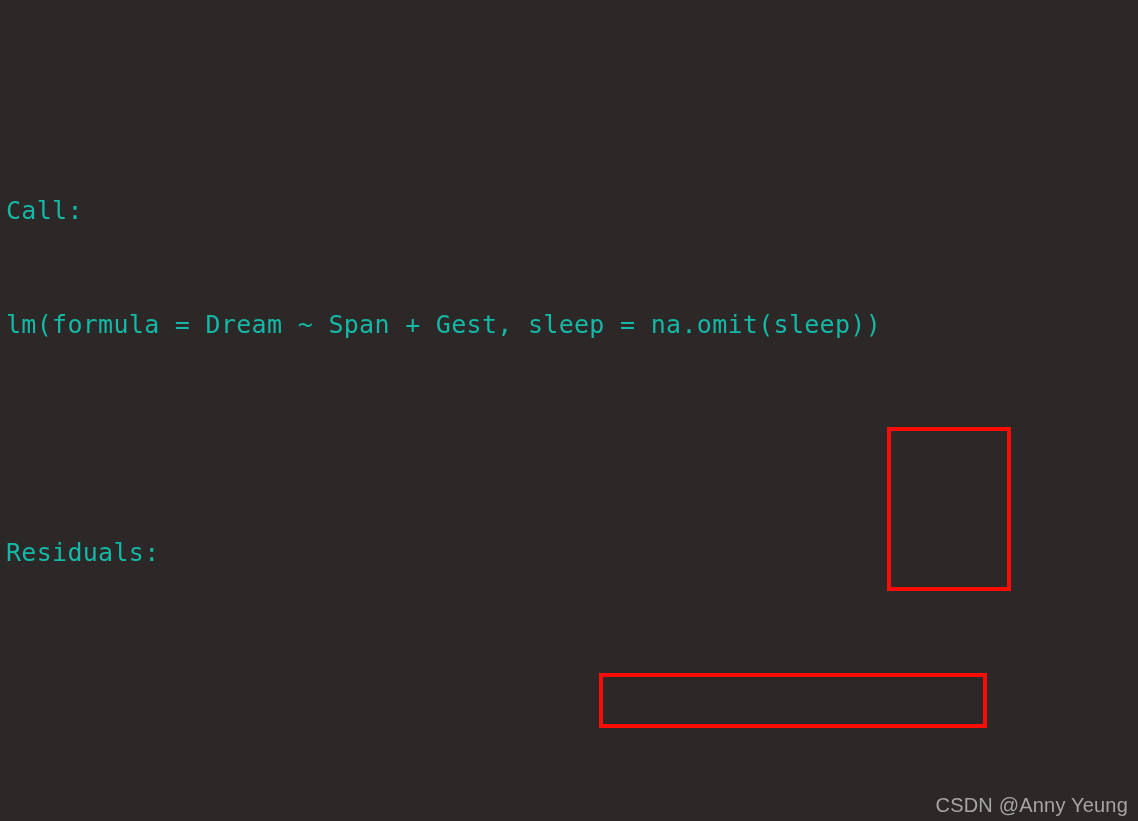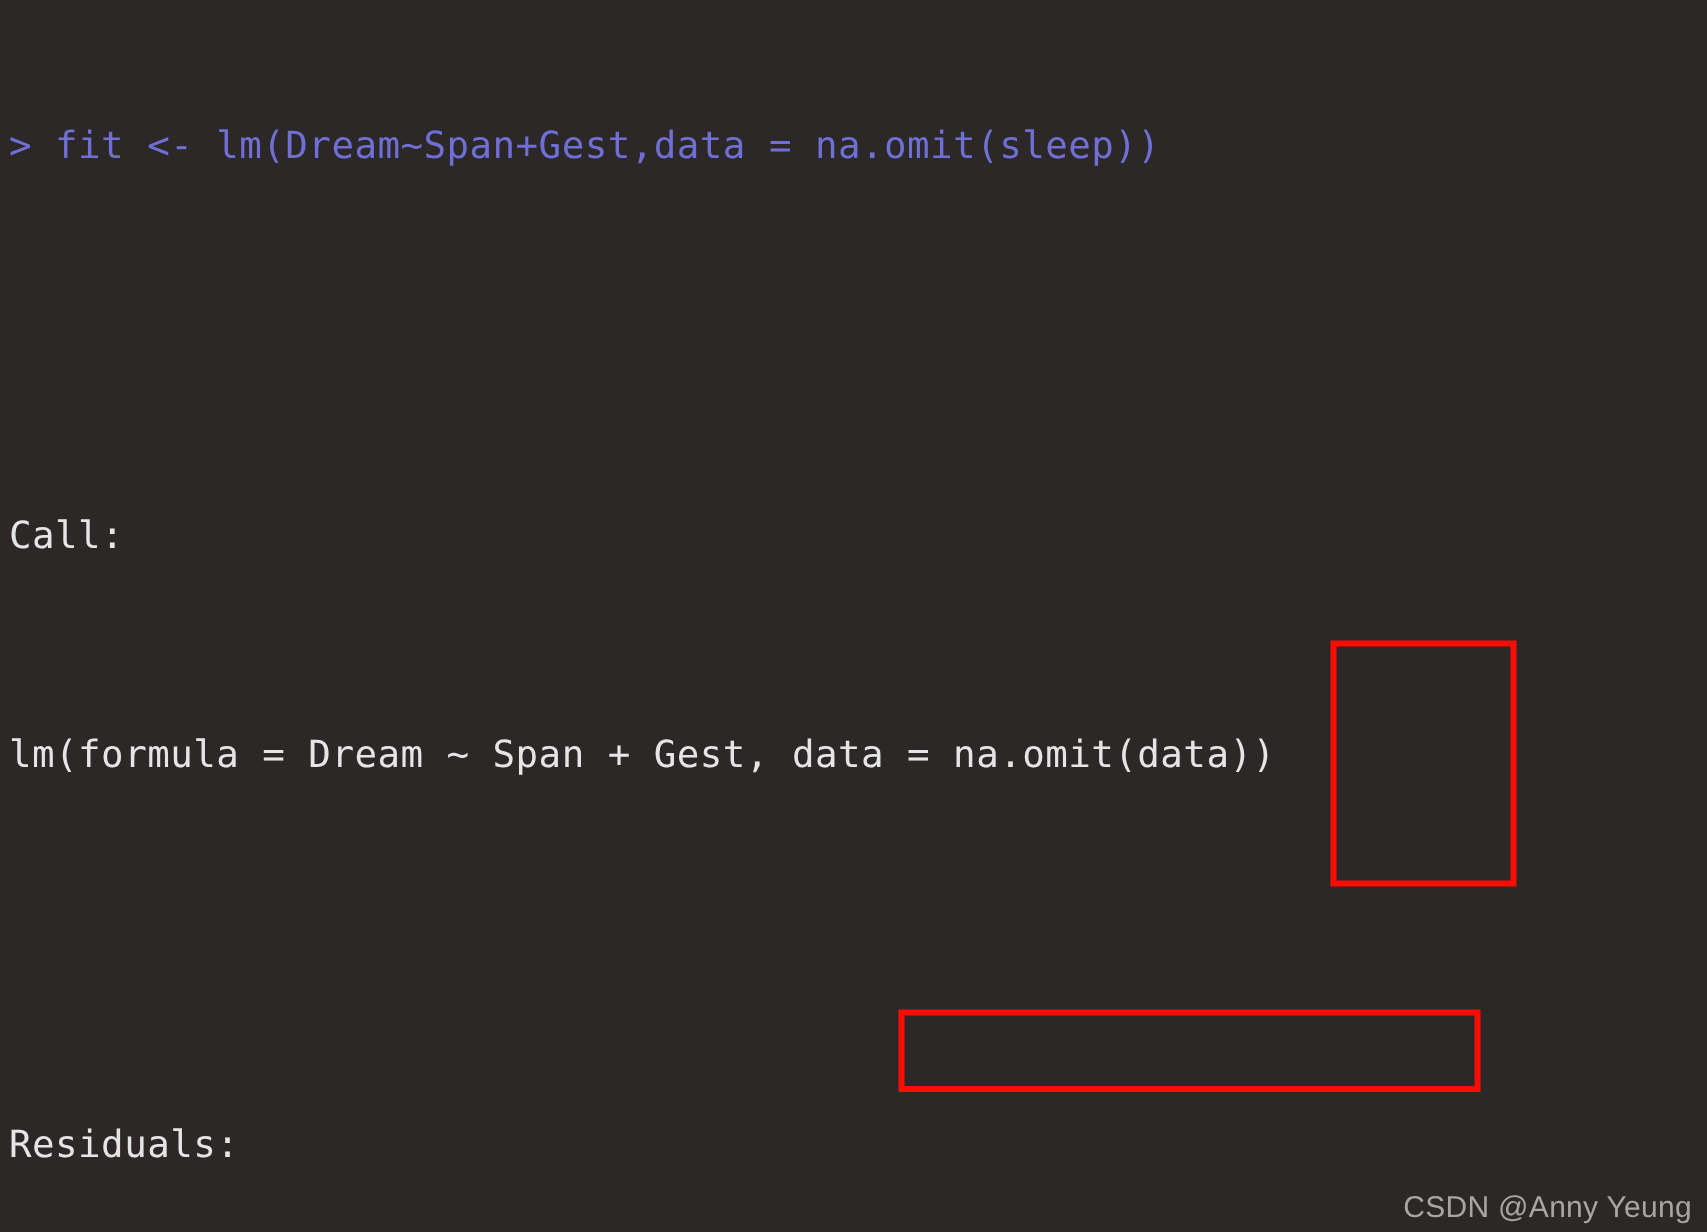--- a/index.html
+++ b/index.html
@@ -32,22 +32,21 @@
     white-space: pre;
     letter-spacing: 0.30px;
   }
   .line.blank {
     height: 38px;
   }
   .cmd {
     color: #6f6fd6;
   }
   .out {
-    color: #e5e5e5;
-    margin-top: 32px;
+    color: #14b8a6;
   }
   
   .anno-box {
     position: absolute;
     border: 4px solid #fb0d06;
     box-sizing: border-box;
     pointer-events: none;
     background: transparent;
   }
   #box-signif-stars {
@@ -73,24 +72,23 @@
     letter-spacing: 0.2px;
     white-space: pre;
   }
 </style>
 </head>
 <body>
 
 <div id="console">
 
   <div class="lines">
-    <div class="line cmd">&gt; fit &lt;- lm(Dream~Span+Gest,data = na.omit(sleep))</div>
     <div class="line blank"></div>
     <div class="line out">Call:</div>
-    <div class="line out">lm(formula = Dream ~ Span + Gest, data = na.omit(data))</div>
+    <div class="line out">lm(formula = Dream ~ Span + Gest, sleep = na.omit(sleep))</div>
     <div class="line blank"></div>
     <div class="line out">Residuals:</div>
     
     
     
     
     
     
     
     

